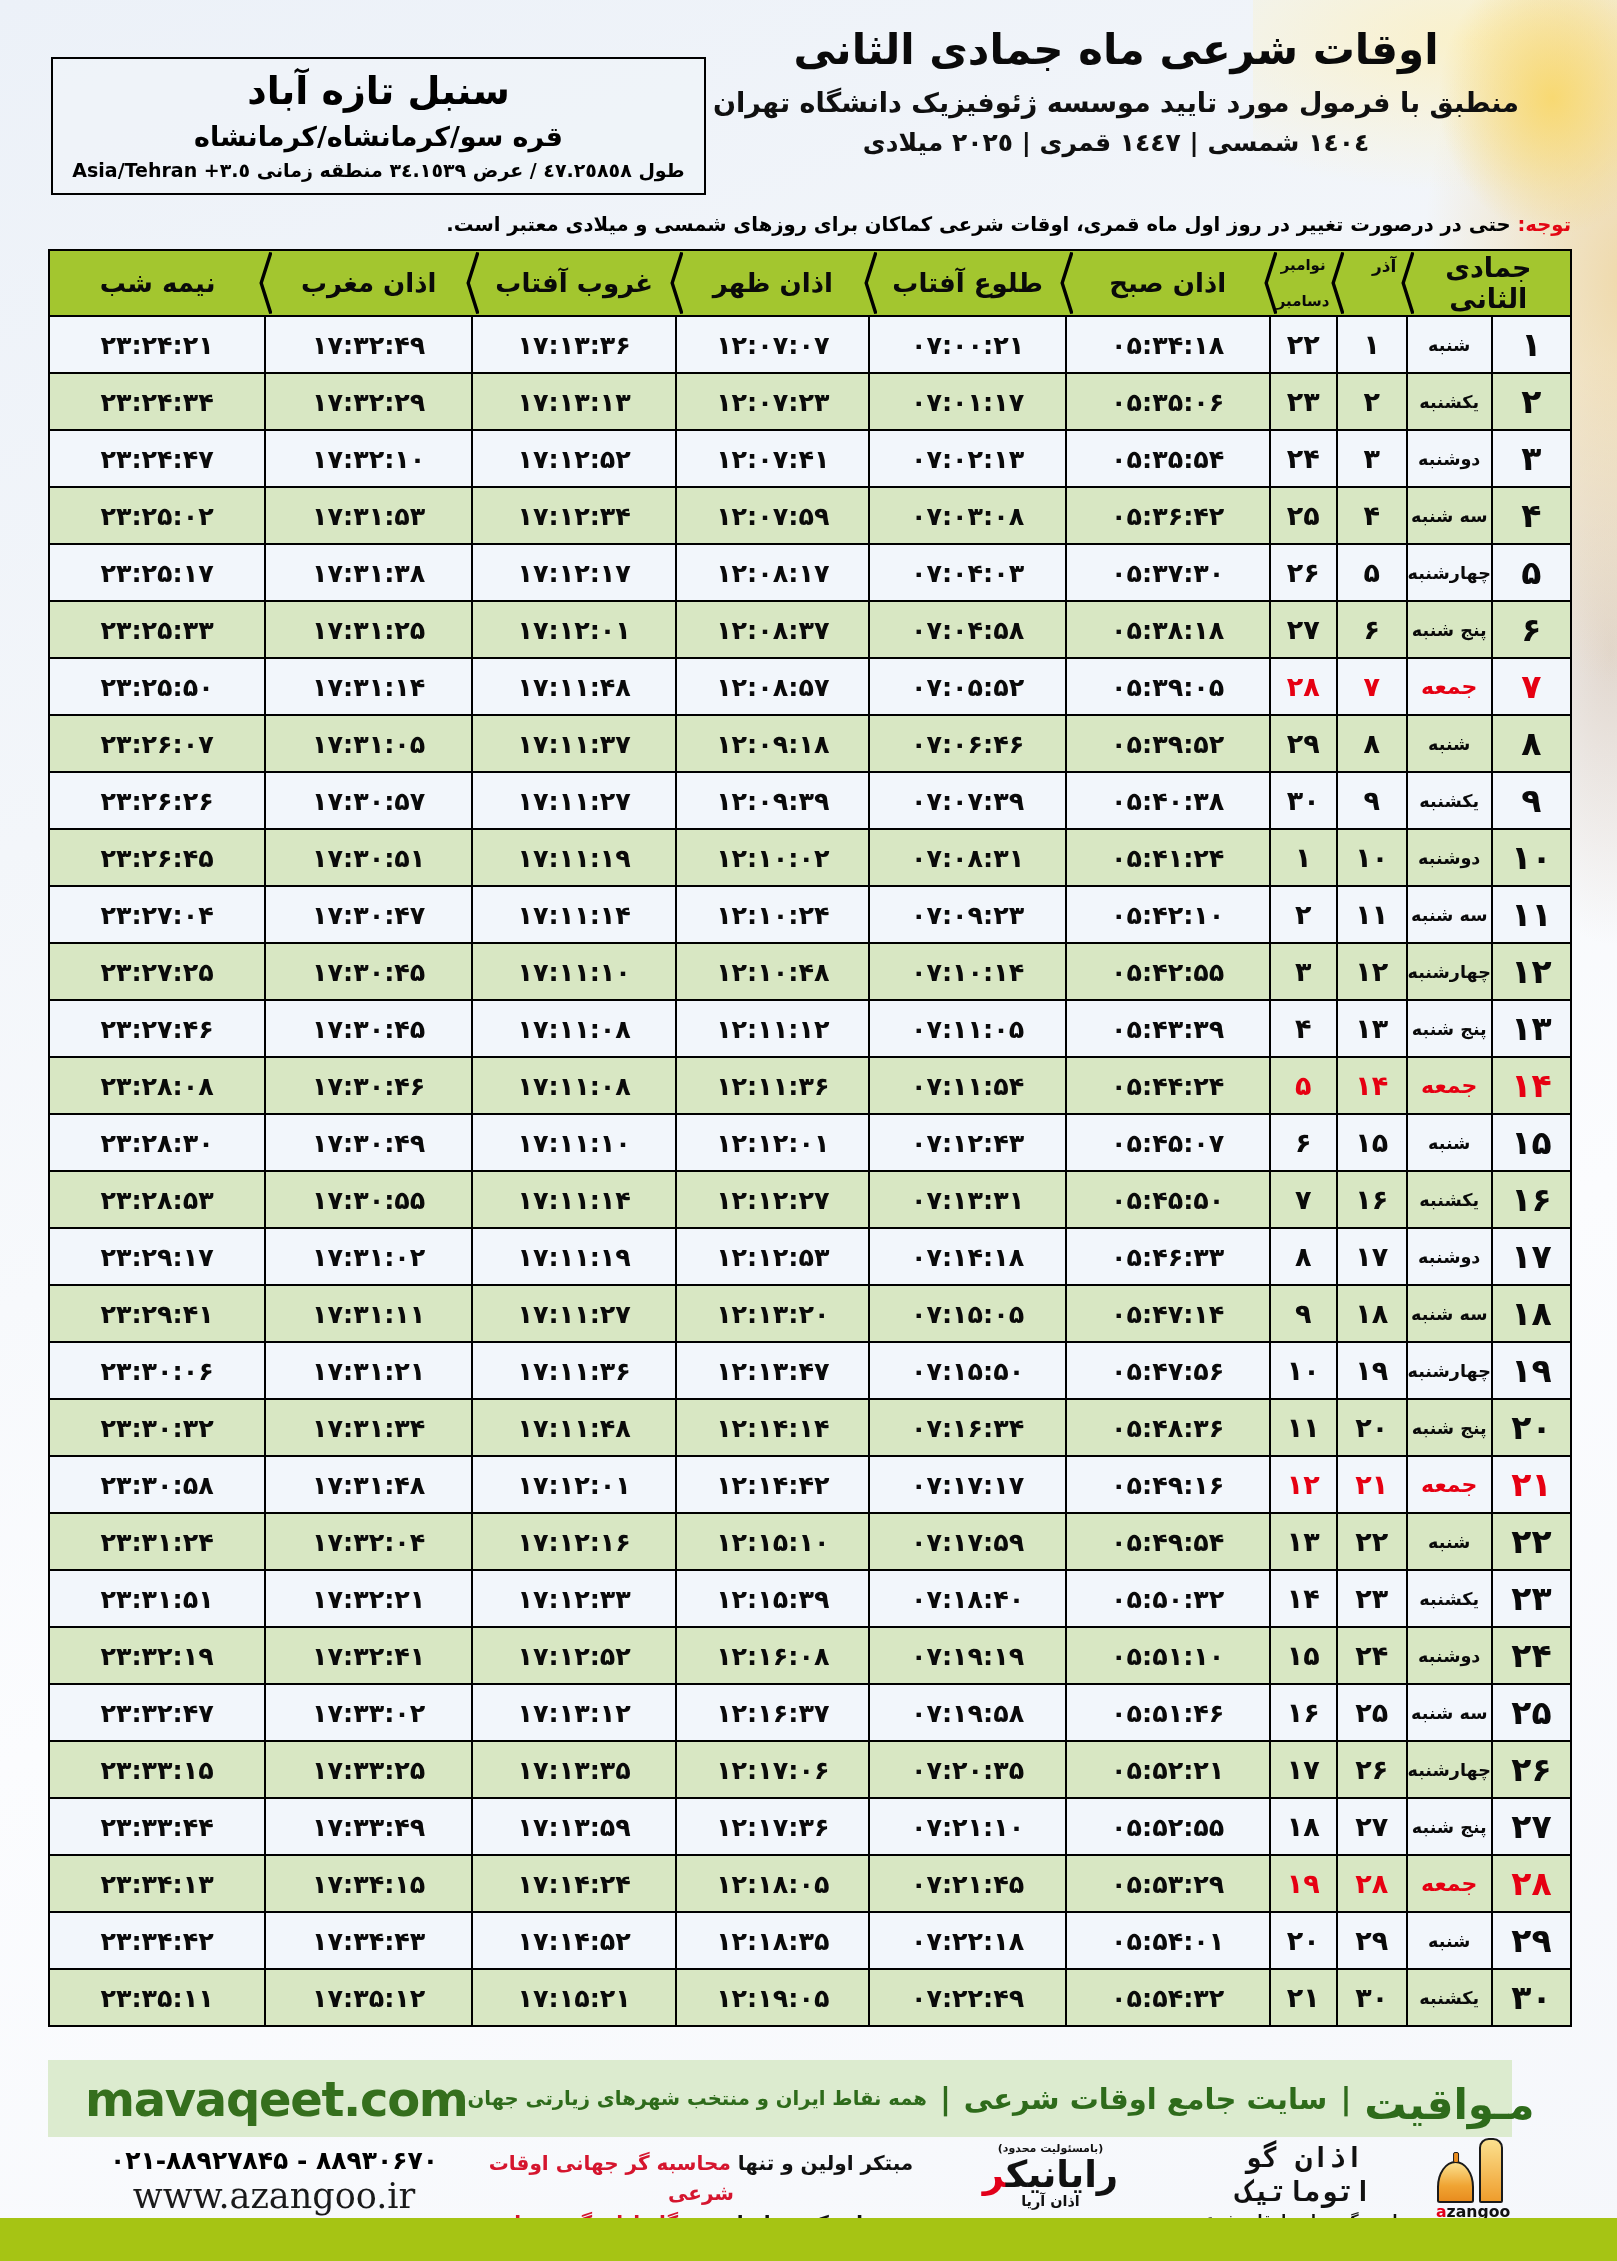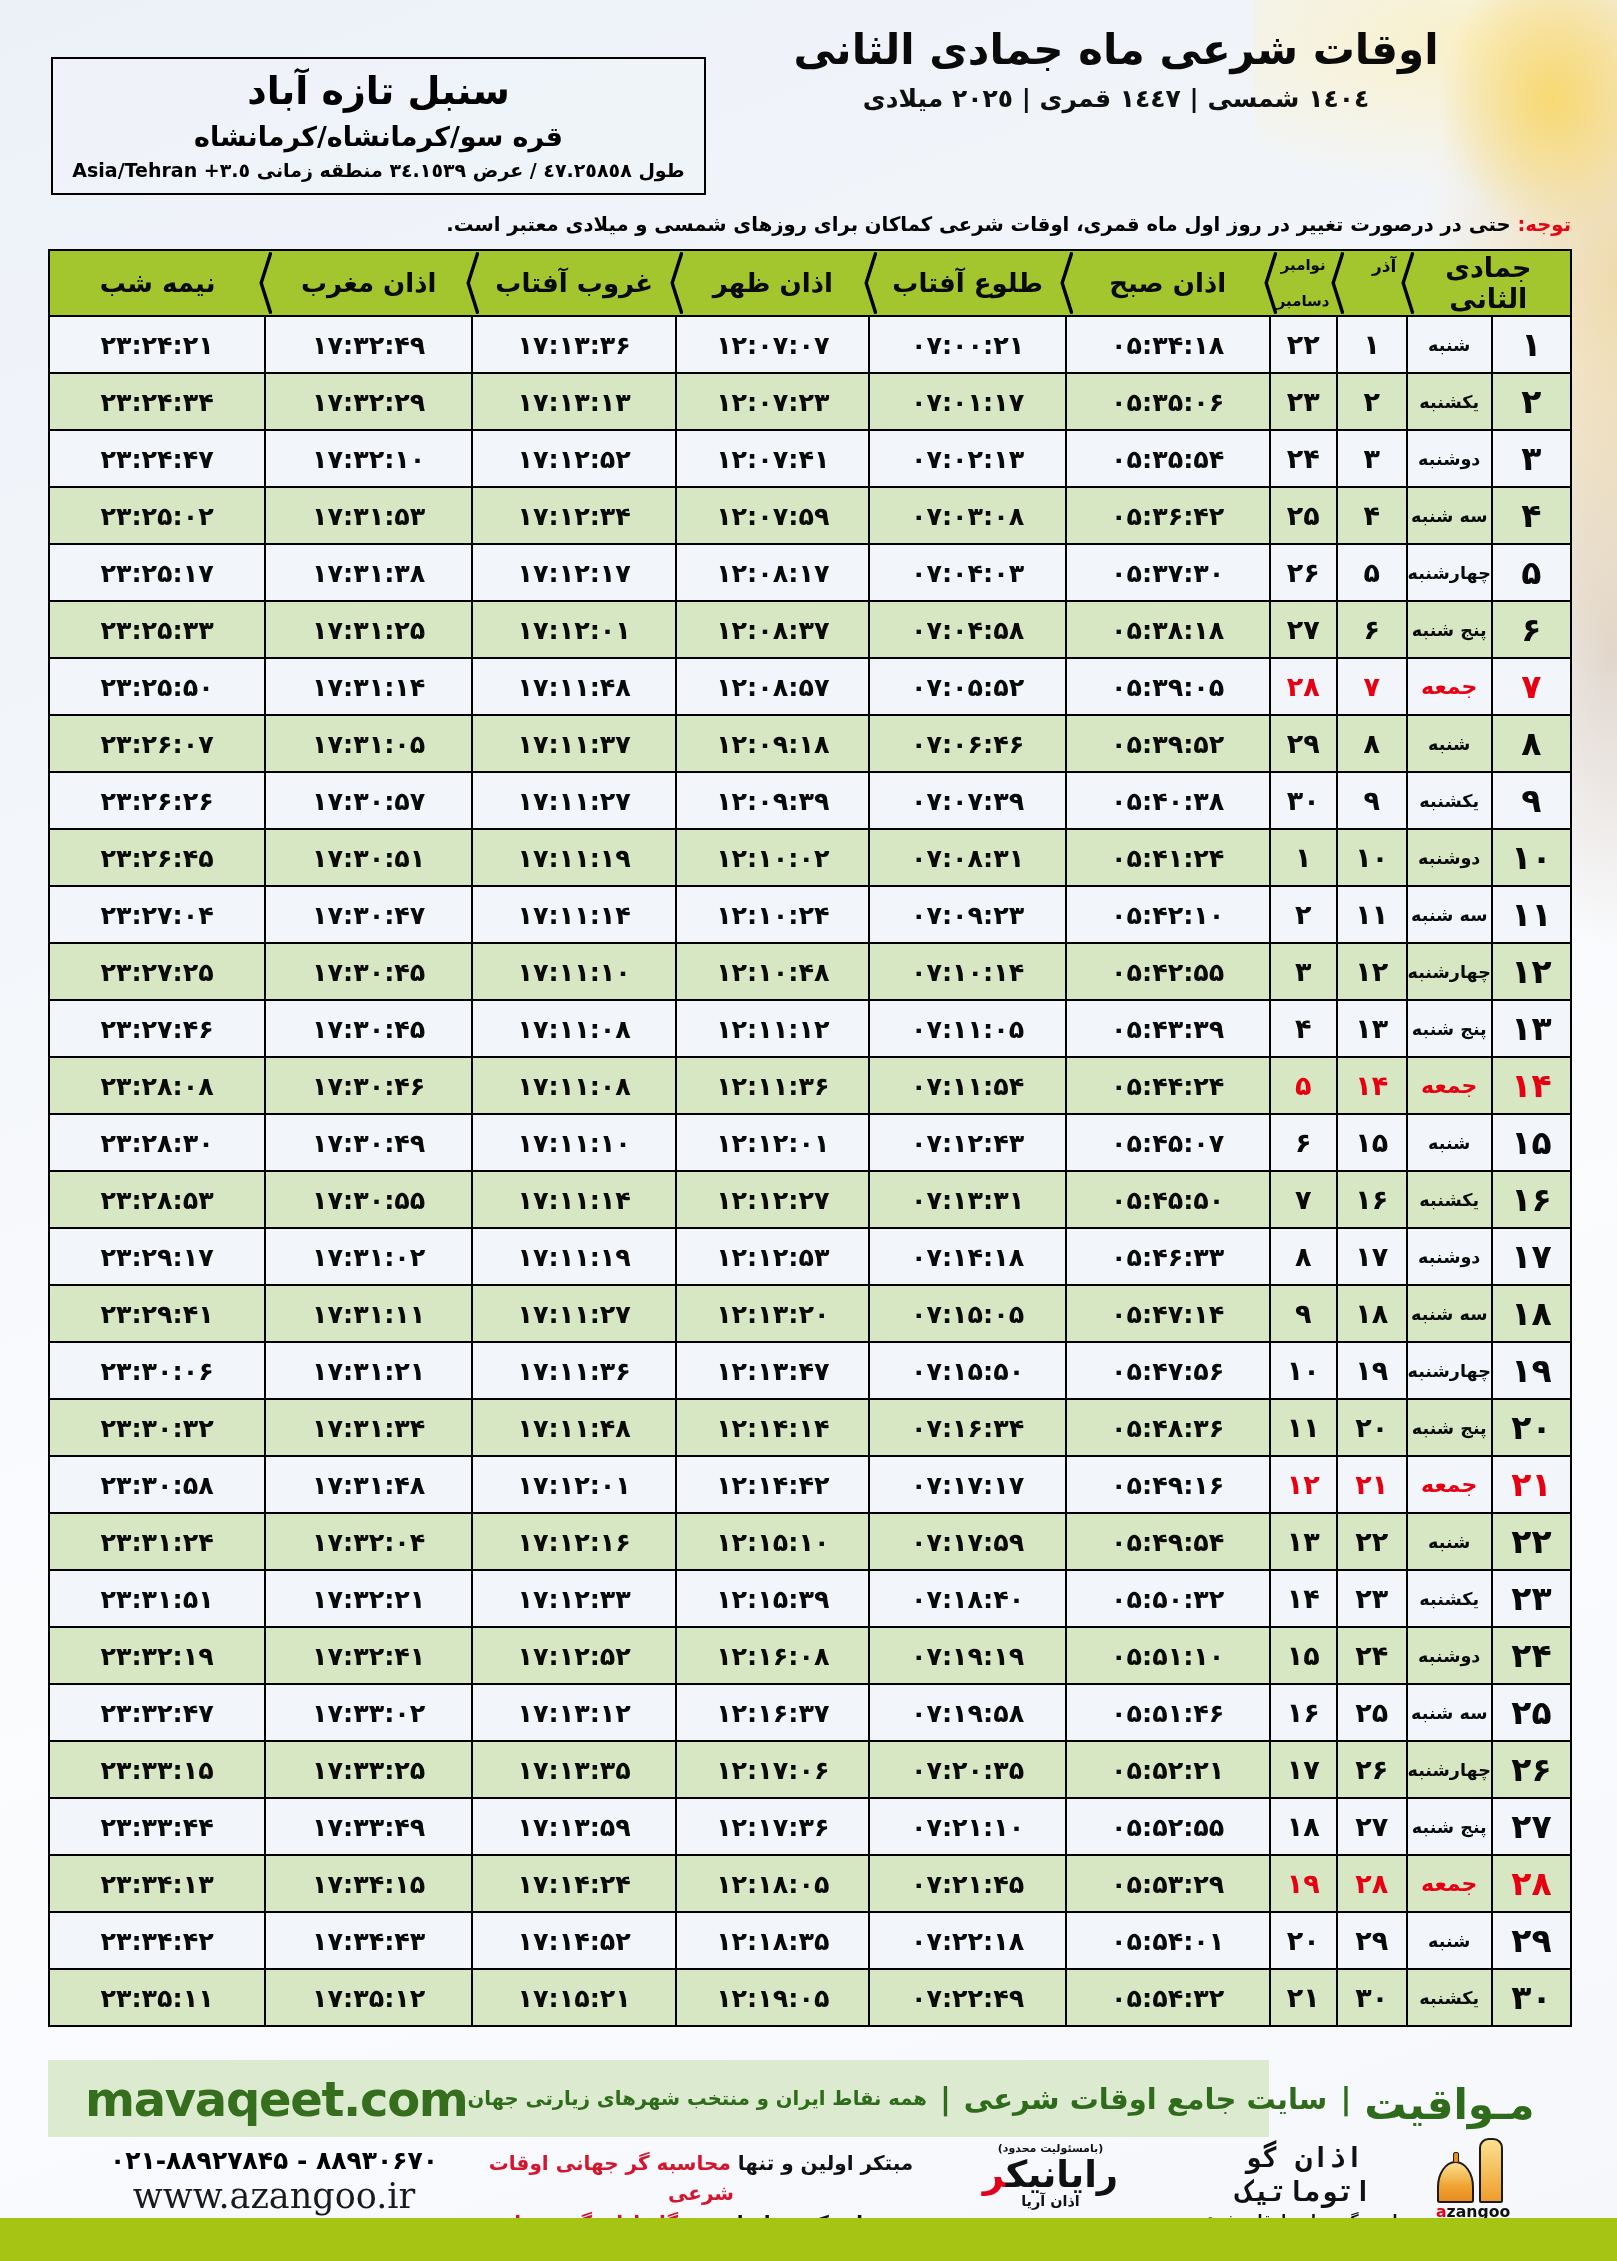--- a/index.html
+++ b/index.html
@@ -58,21 +58,21 @@
   tr.green td{background:#d8e7c3;}
   td.c-time{font-size:25.4px;}
   td.c-time span{direction:ltr;unicode-bidi:isolate;}
   td.c-num{font-size:27px;}
   td.c-week{font-size:17.6px;}
   td.c-jamadi{font-size:33px;}
   tr.friday td.c-jamadi, tr.friday td.c-week, tr.friday td.c-num{color:#e60012;}
   tr.friday td.c-week{font-size:22px;}
 
   .band{
-    position:absolute;left:48px;top:2060px;width:1221px;height:77px;box-sizing:border-box;z-index:2;
+    position:absolute;left:48px;top:2060px;width:1464px;height:77px;box-sizing:border-box;z-index:2;
     background:#dcebcf;display:flex;align-items:center;justify-content:space-between;padding:0 37px;
   }
   .band-domain{font-size:48px;font-weight:bold;color:#356f1d;letter-spacing:-1.3px;}
   .band-right{direction:rtl;display:flex;align-items:center;gap:13px;color:#2e6b1b;white-space:nowrap;}
   .band-brand{font-size:42px;font-weight:bold;margin-top:11px;}
   .band-sep{font-size:30px;font-weight:bold;}
   .band-tag{font-size:29px;font-weight:bold;}
   .band-sub{font-size:19.6px;font-weight:bold;}
 
   .f-bottom{position:absolute;left:0;top:2141px;width:1618px;height:76px;z-index:2;}
@@ -103,20 +103,21 @@
   .az-latin .a{color:#e2001a;}
   .bottom-strip{position:absolute;left:0;bottom:0;width:1618px;height:43px;background:#a6c414;z-index:2;}
 </style>
 </head>
 <body>
 
 <div class="shrine-bg"></div>
 
 <div class="title-block">
   <div class="page-title">اوقات شرعی ماه جمادی الثانی</div>
+  <div class="page-subtitle">منطبق با فرمول مورد تایید موسسه ژئوفیزیک دانشگاه تهران</div>
   <div class="page-years">١٤٠٤ شمسی | ١٤٤٧ قمری | ٢٠٢٥ میلادی</div>
 </div>
 
 <div class="loc-box">
   <div class="loc-name">سنبل تازه آباد</div>
   <div class="loc-region">قره سو/کرمانشاه/کرمانشاه</div>
   <div class="loc-coords">
     <span>طول ٤٧.٢٥٨٥٨ / عرض ٣٤.١٥٣٩ منطقه زمانی</span>
     <span class="zone">Asia/Tehran +٣.٥</span>
   </div>

